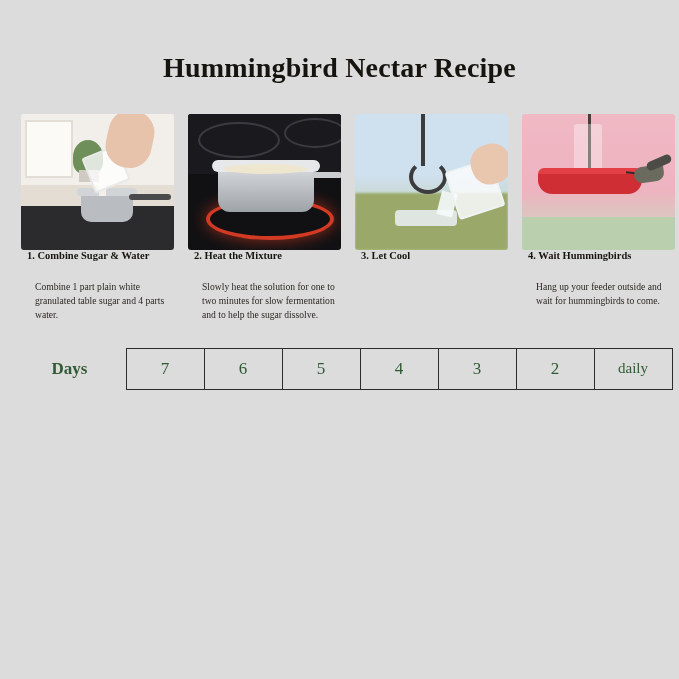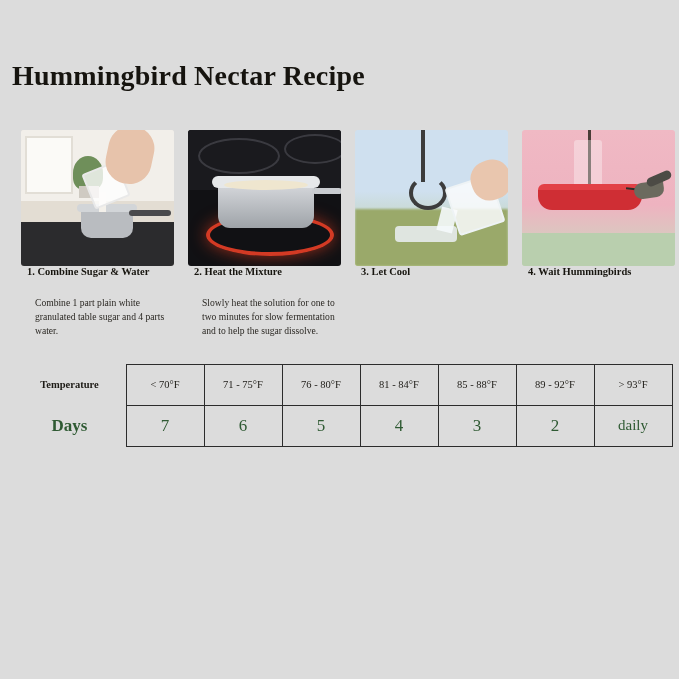--- a/index.html
+++ b/index.html
@@ -14,27 +14,27 @@
     color: #1b1b1b;
     overflow: hidden;
   }
   .page {
     position: relative;
     width: 679px;
     height: 679px;
     box-sizing: border-box;
   }
   .main-title {
-    text-align: left;
+    text-align: center;
     font-family: "Liberation Serif", serif;
     font-weight: bold;
     font-size: 28px;
     letter-spacing: 0.2px;
     color: #16140f;
-    margin: 12px;
+    margin: 4px;
     padding-top: 48px;
   }
   .steps {
     display: flex;
     gap: 14px;
     padding: 26px 21px 0 21px;
     box-sizing: border-box;
   }
   .step {
     width: 153px;
@@ -223,38 +223,29 @@
         <div class="ground"></div>
           <div class="pole"></div>
           <div class="bottle"></div>
         <div class="dishtop"></div>
           <div class="dish"></div>
         <div class="beak"></div>
           <div class="bird"></div>
           <div class="wing"></div>
       </div>
       <div class="step-title">4. Wait Hummingbirds</div>
+      <div class="step-body">Hang up your feeder outside and wait for hummingbirds to come.</div>
     </div>
 
   </div>
 
 
   <div class="table-wrap">
     <table class="nectar">
       <tbody>
-          <tr class="temps">
-        <td class="rowhead">Temperature</td>
-        <td>&lt; 70°F</td>
-        <td>71 - 75°F</td>
-        <td>76 - 80°F</td>
-        <td>81 - 84°F</td>
-        <td>85 - 88°F</td>
-        <td>89 - 92°F</td>
-        <td>&gt; 93°F</td>
-      </tr>
       <tr class="days">
         <td class="rowhead">Days</td>
         <td>7</td>
         <td>6</td>
         <td>5</td>
         <td>4</td>
         <td>3</td>
         <td>2</td>
         <td class="daily">daily</td>
       </tr>

